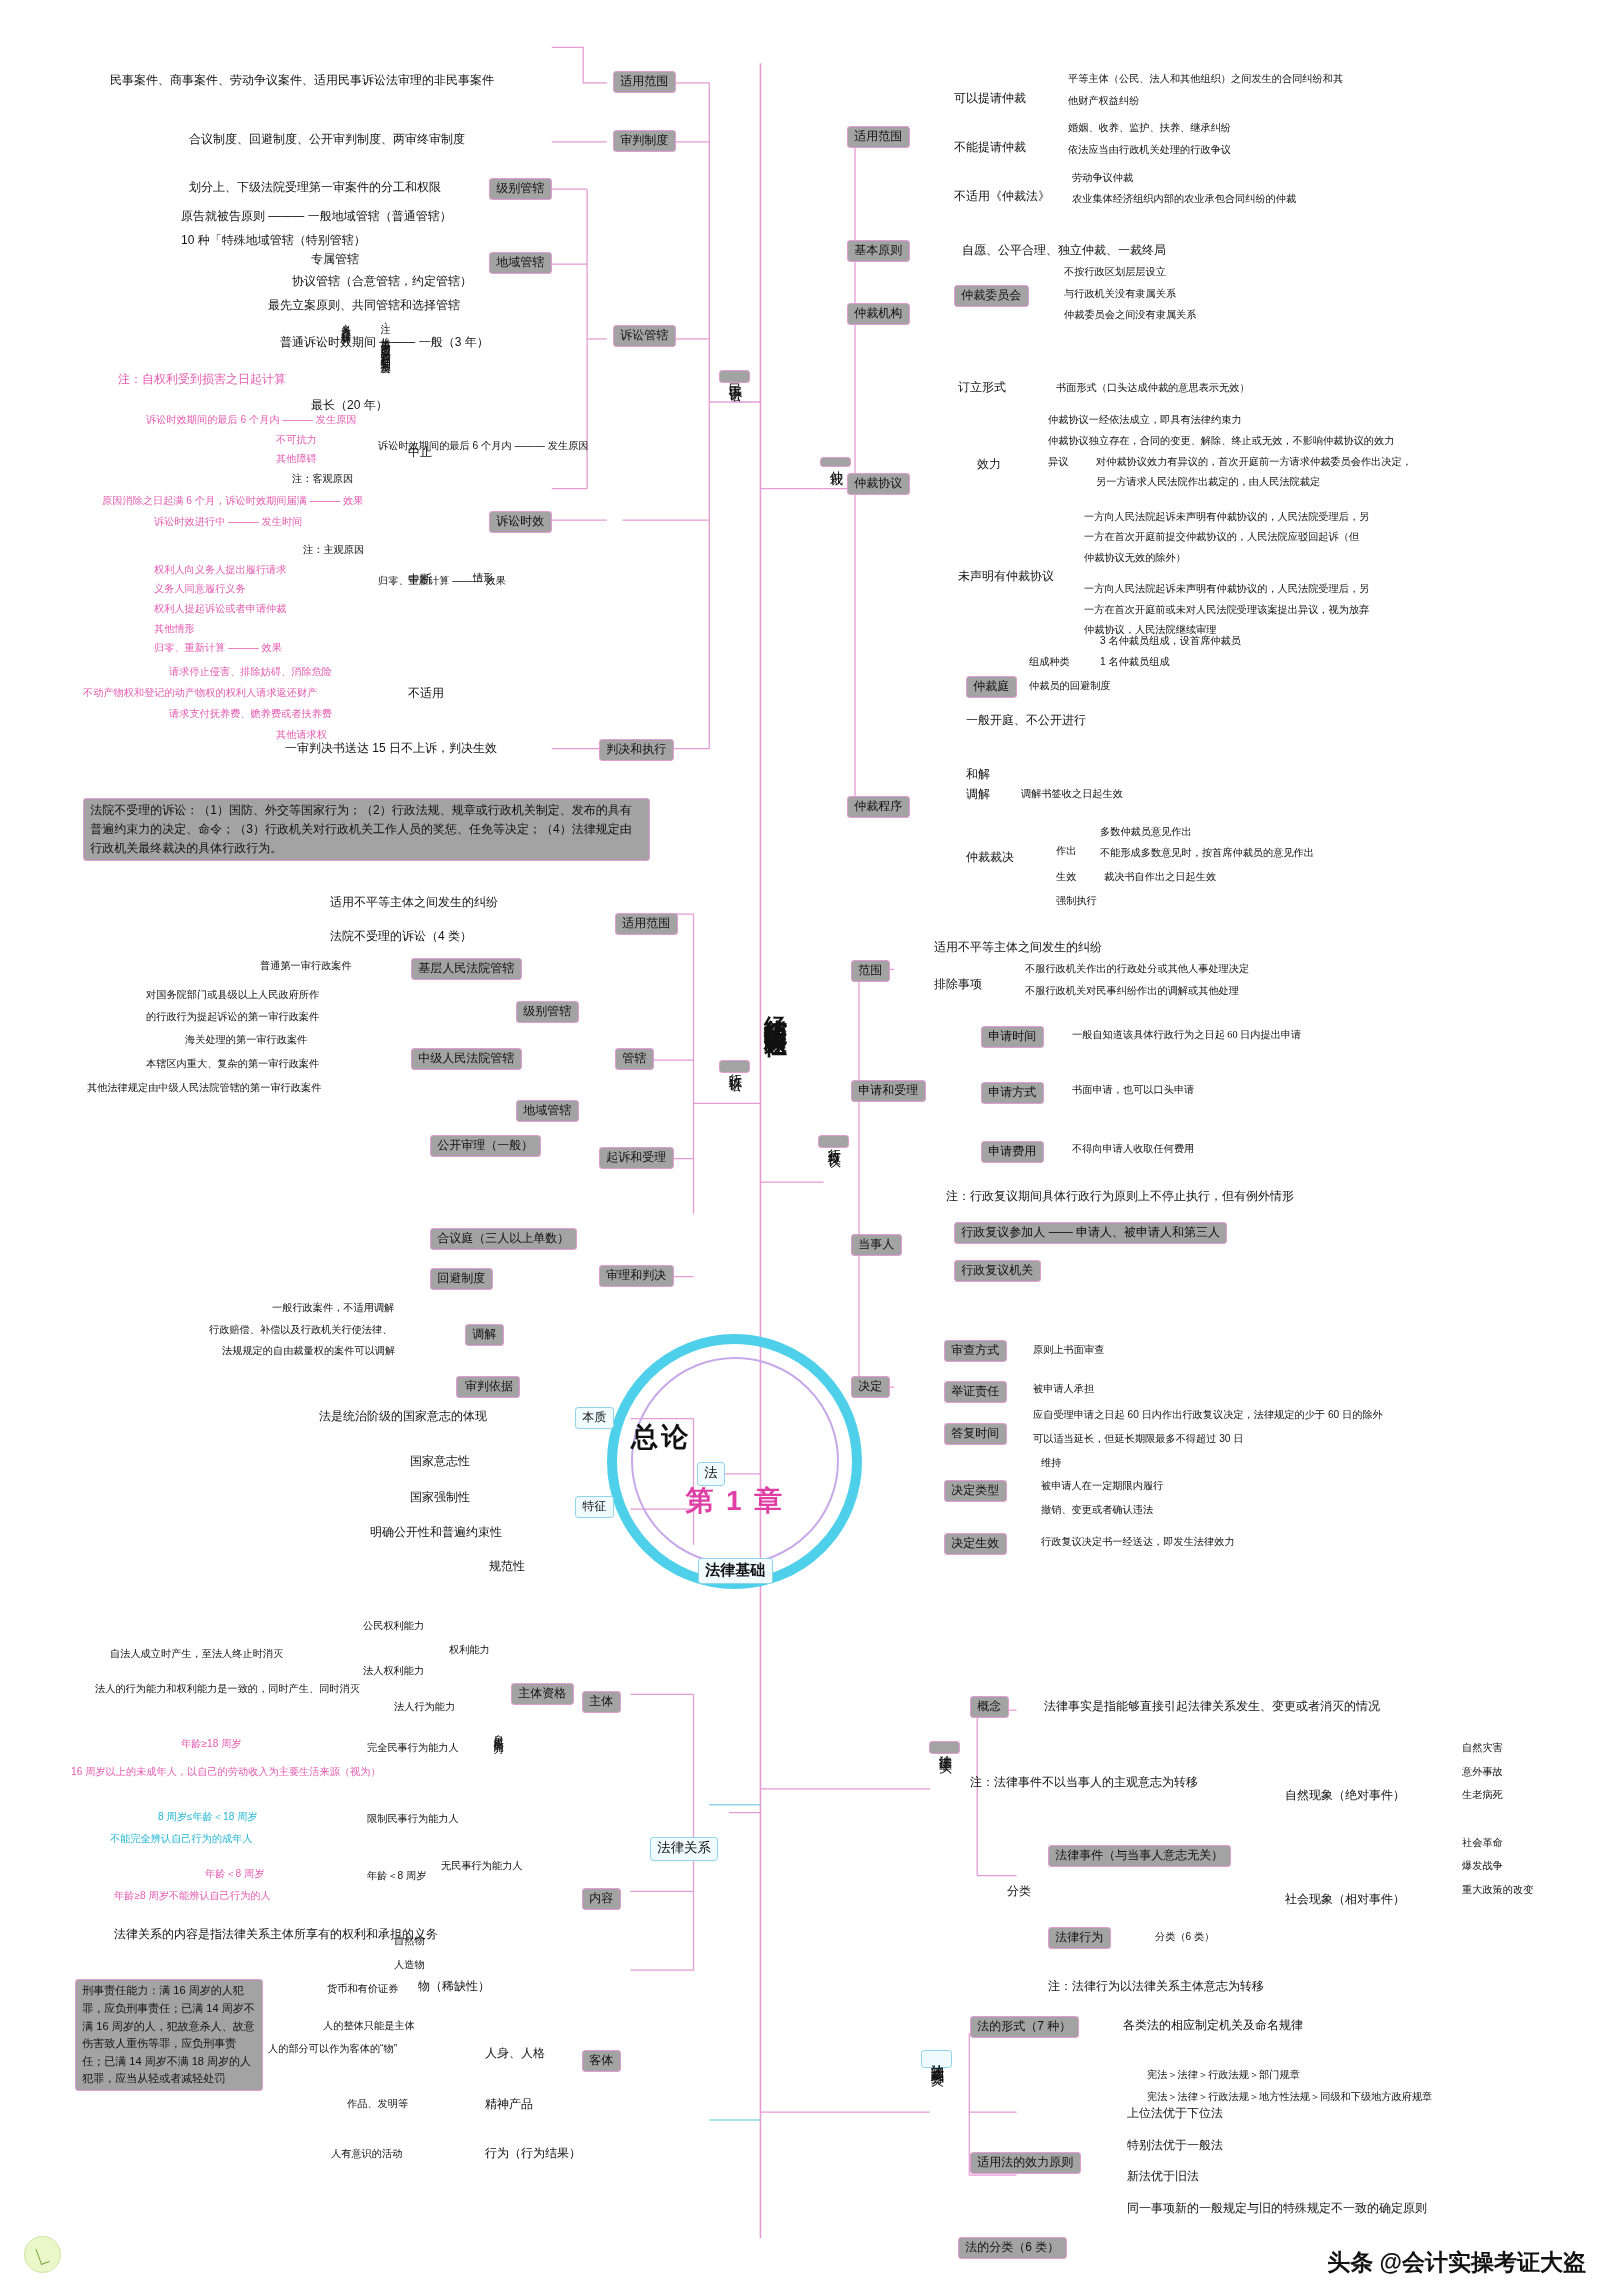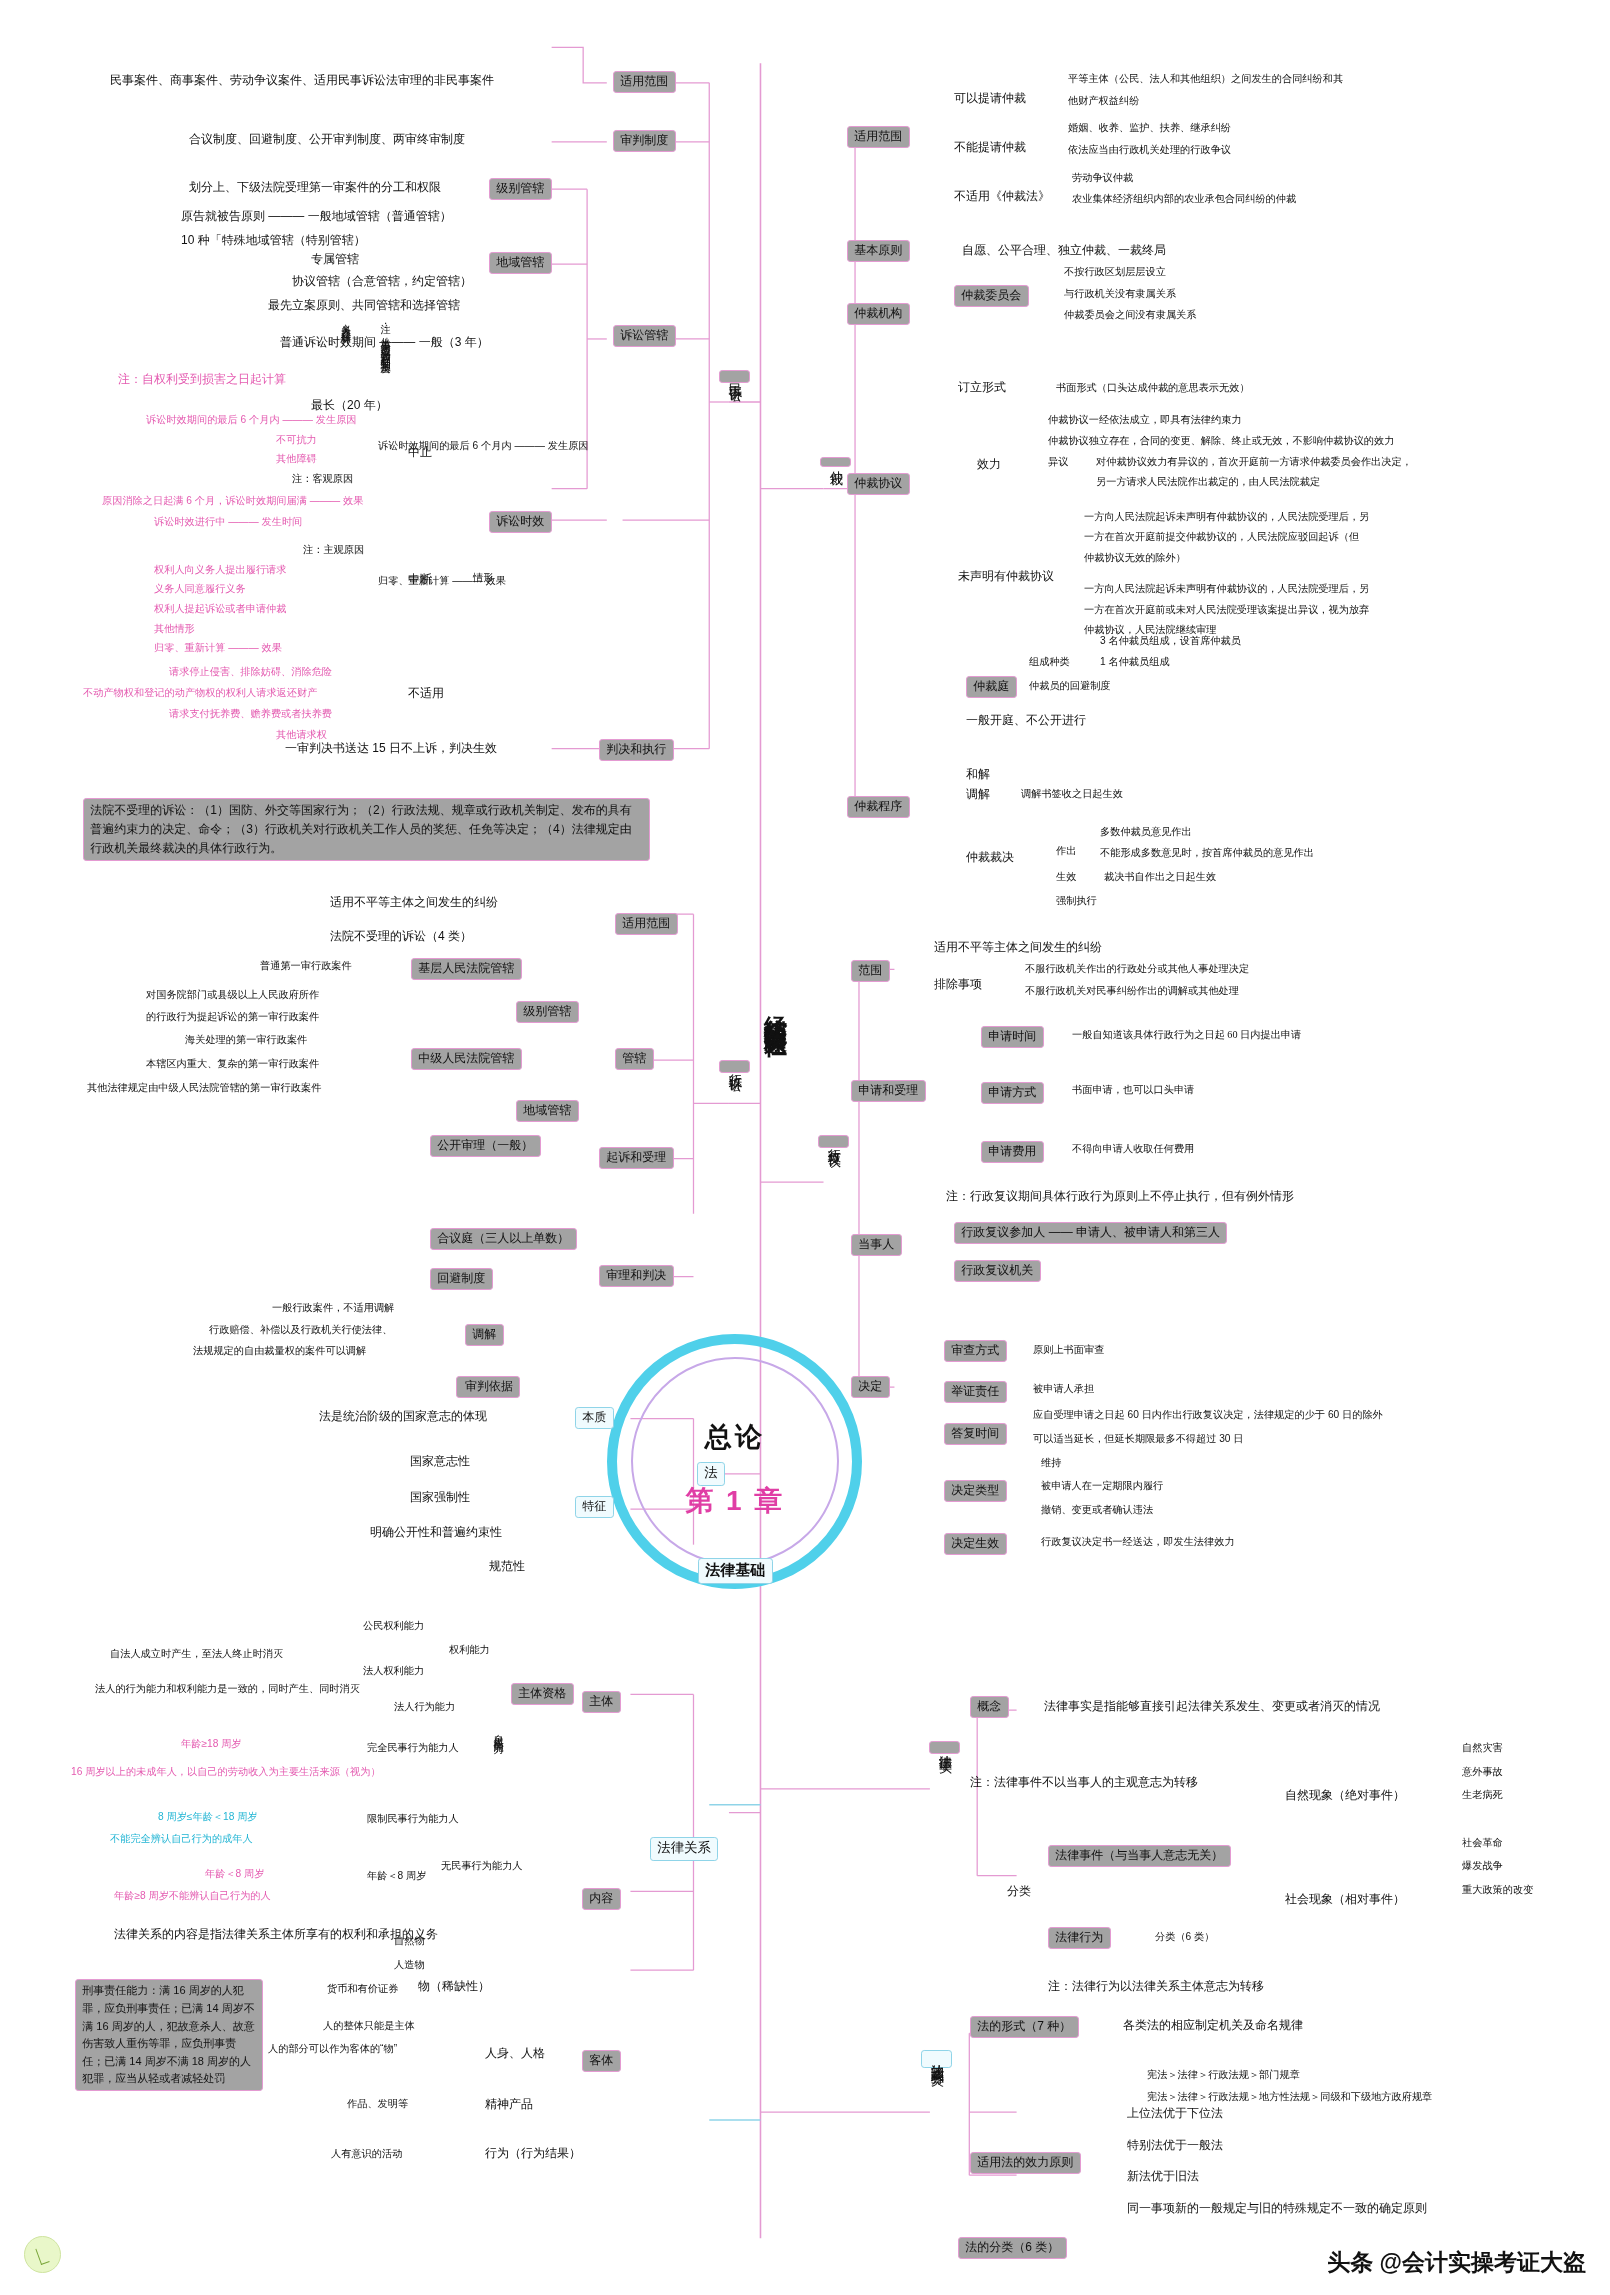--- a/index.html
+++ b/index.html
@@ -10,21 +10,21 @@
   .box{border:0.8px solid #e49ad2;border-radius:3.2px;padding:2.4px 6.3px;background:#fdf3fb;color:#111;}
   .box.blue{border-color:#8fd4e8;background:#f0fbfe;}
   .box.pink{border-color:#e49ad2;background:#a3a3a3;}
   .plain{background:transparent;border:none;padding:0;}
   .vert{writing-mode:vertical-rl;text-orientation:upright;letter-spacing:1.6px;}
   .small{font-size:10.2px;}
   .txt-pink{color:#e45ab0;}
   .txt-cyan{color:#22b5d4;}
   .ring{position:absolute;left:607px;top:1334px;width:255px;height:255px;border-radius:50%;border:10.2px solid #4fd0ea;box-sizing:border-box;}
   .ring-inner{position:absolute;left:631px;top:1357px;width:208px;height:208px;border-radius:50%;border:2.4px solid #c7a8e8;box-sizing:border-box;}
-  .zonglun{position:absolute;left:631px;top:1419px;width:208px;text-align:center;font-size:27px;font-weight:bold;letter-spacing:3.2px;color:#111;}
+  .zonglun{position:absolute;left:631px;top:1419px;width:208px;text-align:left;font-size:27px;font-weight:bold;letter-spacing:3.2px;color:#111;}
   .chapter{position:absolute;left:631px;top:1482px;width:208px;text-align:center;font-size:28px;font-weight:bold;letter-spacing:2.4px;color:#e03ea5;}
   .vtitle{position:absolute;left:761px;top:997px;font-size:23px;font-weight:bold;letter-spacing:2.4px;color:#111;}
   .wm{position:absolute;right:24px;bottom:17.3px;font-size:23px;font-weight:bold;color:#111;}
   .badge{position:absolute;left:24px;bottom:22px;width:35px;height:35px;border-radius:50%;background:#e9f7c9;border:0.8px solid #cfe4a0;}
   .badge:after{content:"";position:absolute;left:13.4px;top:9.5px;width:8px;height:16px;border-left:1.6px solid #7aa63a;border-bottom:1.6px solid #7aa63a;transform:rotate(-20deg);}
   .multi{white-space:normal;}
 </style>
 </head>
 <body>
 
@@ -248,21 +248,21 @@
 
 <div class="node box pink" style="left:599px;top:1147px;">起诉和受理</div>
 
 <div class="node box pink" style="left:599px;top:1265px;">审理和判决</div>
 <div class="node box pink" style="left:430px;top:1135px;">公开审理（一般）</div>
 <div class="node box pink" style="left:430px;top:1228px;">合议庭（三人以上单数）</div>
 <div class="node box pink" style="left:430px;top:1268px;">回避制度</div>
 <div class="node box pink" style="left:465px;top:1324px;">调解</div>
 <div class="node plain small" style="left:272px;top:1302px;">一般行政案件，不适用调解</div>
 <div class="node plain small" style="left:209px;top:1324px;">行政赔偿、补偿以及行政机关行使法律、</div>
-<div class="node plain small" style="left:193px;top:1345px;">法规规定的自由裁量权的案件可以调解</div>
+<div class="node plain small" style="left:222px;top:1345px;">法规规定的自由裁量权的案件可以调解</div>
 <div class="node box pink" style="left:456px;top:1376px;padding-left:8px;">审判依据</div>
 
 <div class="node box pink vert" style="left:818px;top:1135px;font-size:13.4px;">行政复议</div>
 
 <div class="node box pink" style="left:851px;top:960px;">范围</div>
 <div class="node plain" style="left:934px;top:940px;">适用不平等主体之间发生的纠纷</div>
 <div class="node plain" style="left:934px;top:977px;">排除事项</div>
 <div class="node plain small" style="left:1025px;top:963px;">不服行政机关作出的行政处分或其他人事处理决定</div>
 <div class="node plain small" style="left:1025px;top:985px;">不服行政机关对民事纠纷作出的调解或其他处理</div>
 

